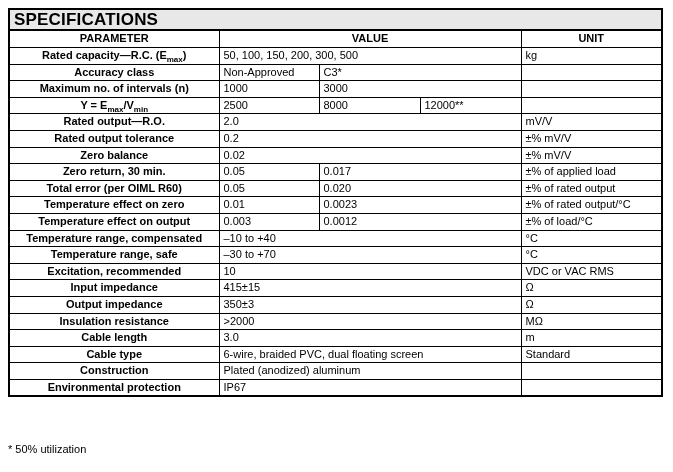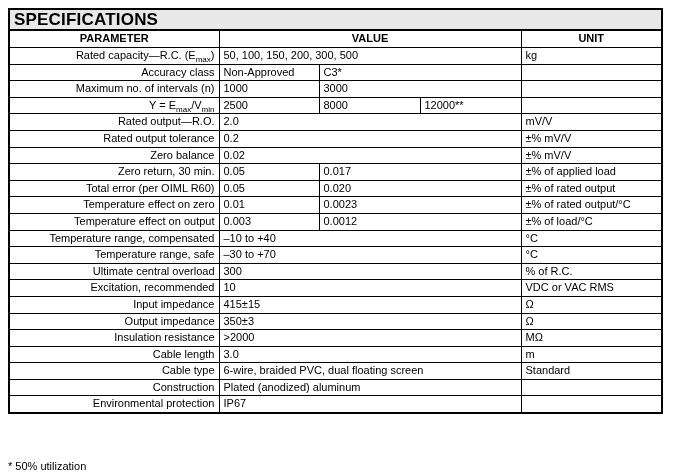--- a/index.html
+++ b/index.html
@@ -44,22 +44,22 @@
     text-align: left;
     border: 2px solid #000000;
   }
   tr.header-row th {
     font-weight: bold;
     text-align: center;
     height: 16px;
   }
   th.param-head { text-align: center; margin-left: 24px; }
   td.param-cell {
-    font-weight: normal;
-    text-align: right;
+    font-weight: bold;
+    text-align: center;
   }
   td.value-cell, td.unit-cell {
     font-weight: normal;
   }
   sub {
     font-size: 8px;
     line-height: 0;
   }
   .footnotes {
     margin-top: 5px;
@@ -161,25 +161,20 @@
           <td class="param-cell">Temperature range, compensated</td>
           <td class="value-cell" colspan="3">–10 to +40</td>
           <td class="unit-cell">°C</td>
         </tr>
         <tr>
           <td class="param-cell">Temperature range, safe</td>
           <td class="value-cell" colspan="3">–30 to +70</td>
           <td class="unit-cell">°C</td>
         </tr>
         <tr>
-          <td class="param-cell">Ultimate central overload</td>
-          <td class="value-cell" colspan="3">300</td>
-          <td class="unit-cell">% of R.C.</td>
-        </tr>
-        <tr>
           <td class="param-cell">Excitation, recommended</td>
           <td class="value-cell" colspan="3">10</td>
           <td class="unit-cell">VDC or VAC RMS</td>
         </tr>
         <tr>
           <td class="param-cell">Input impedance</td>
           <td class="value-cell" colspan="3">415±15</td>
           <td class="unit-cell">Ω</td>
         </tr>
         <tr>

